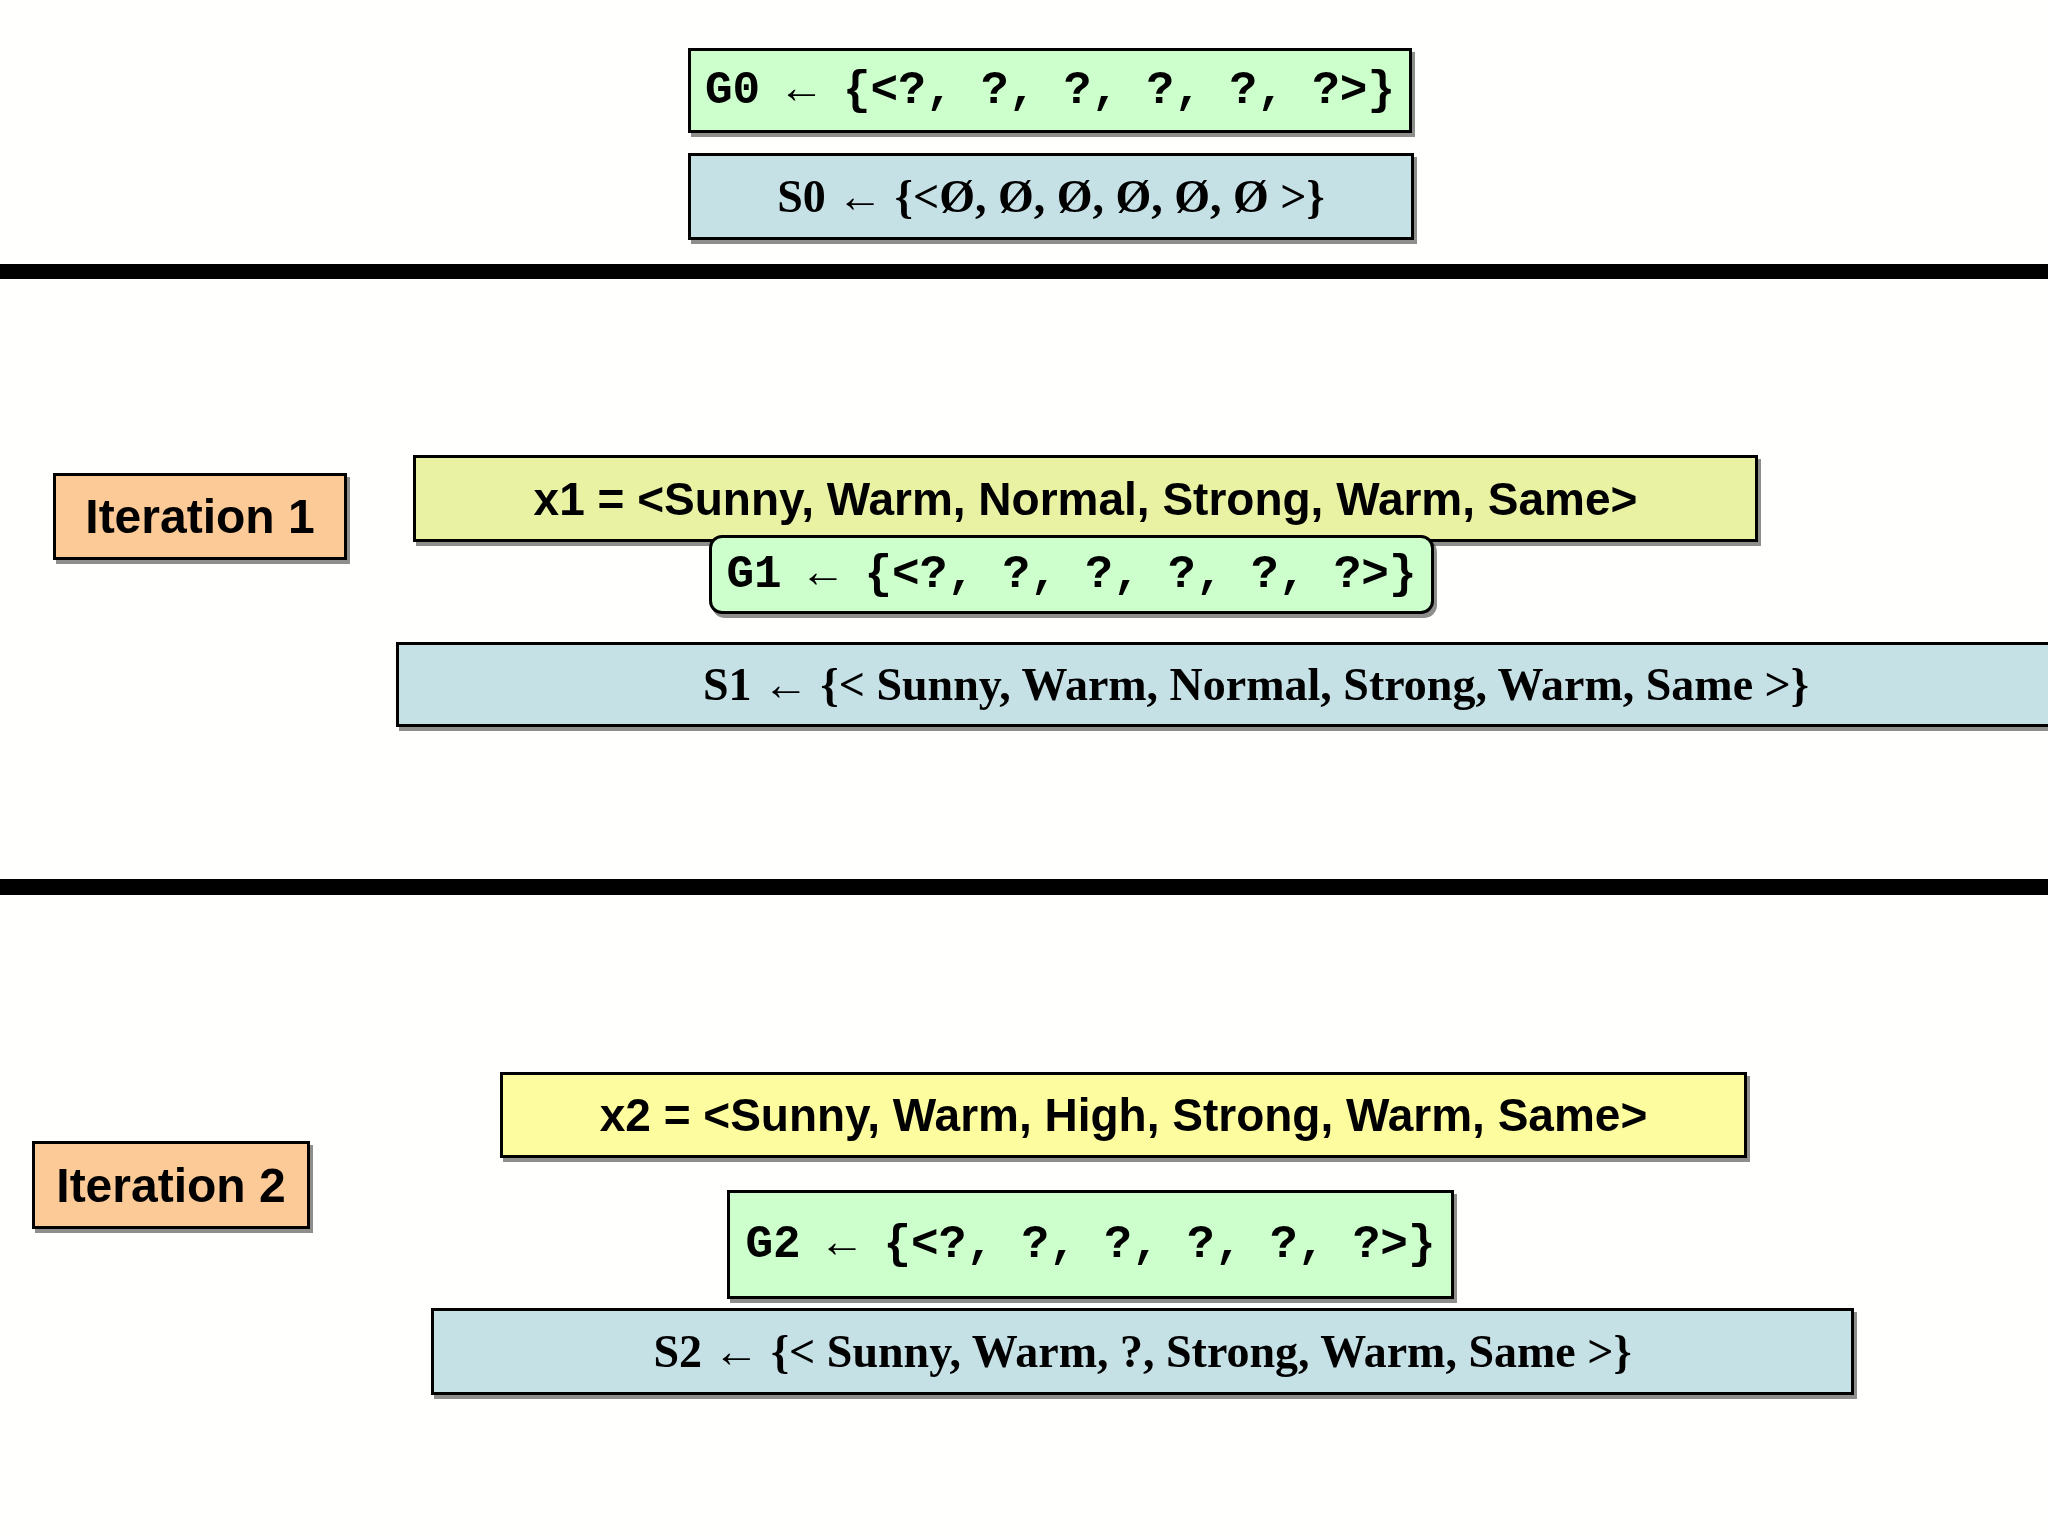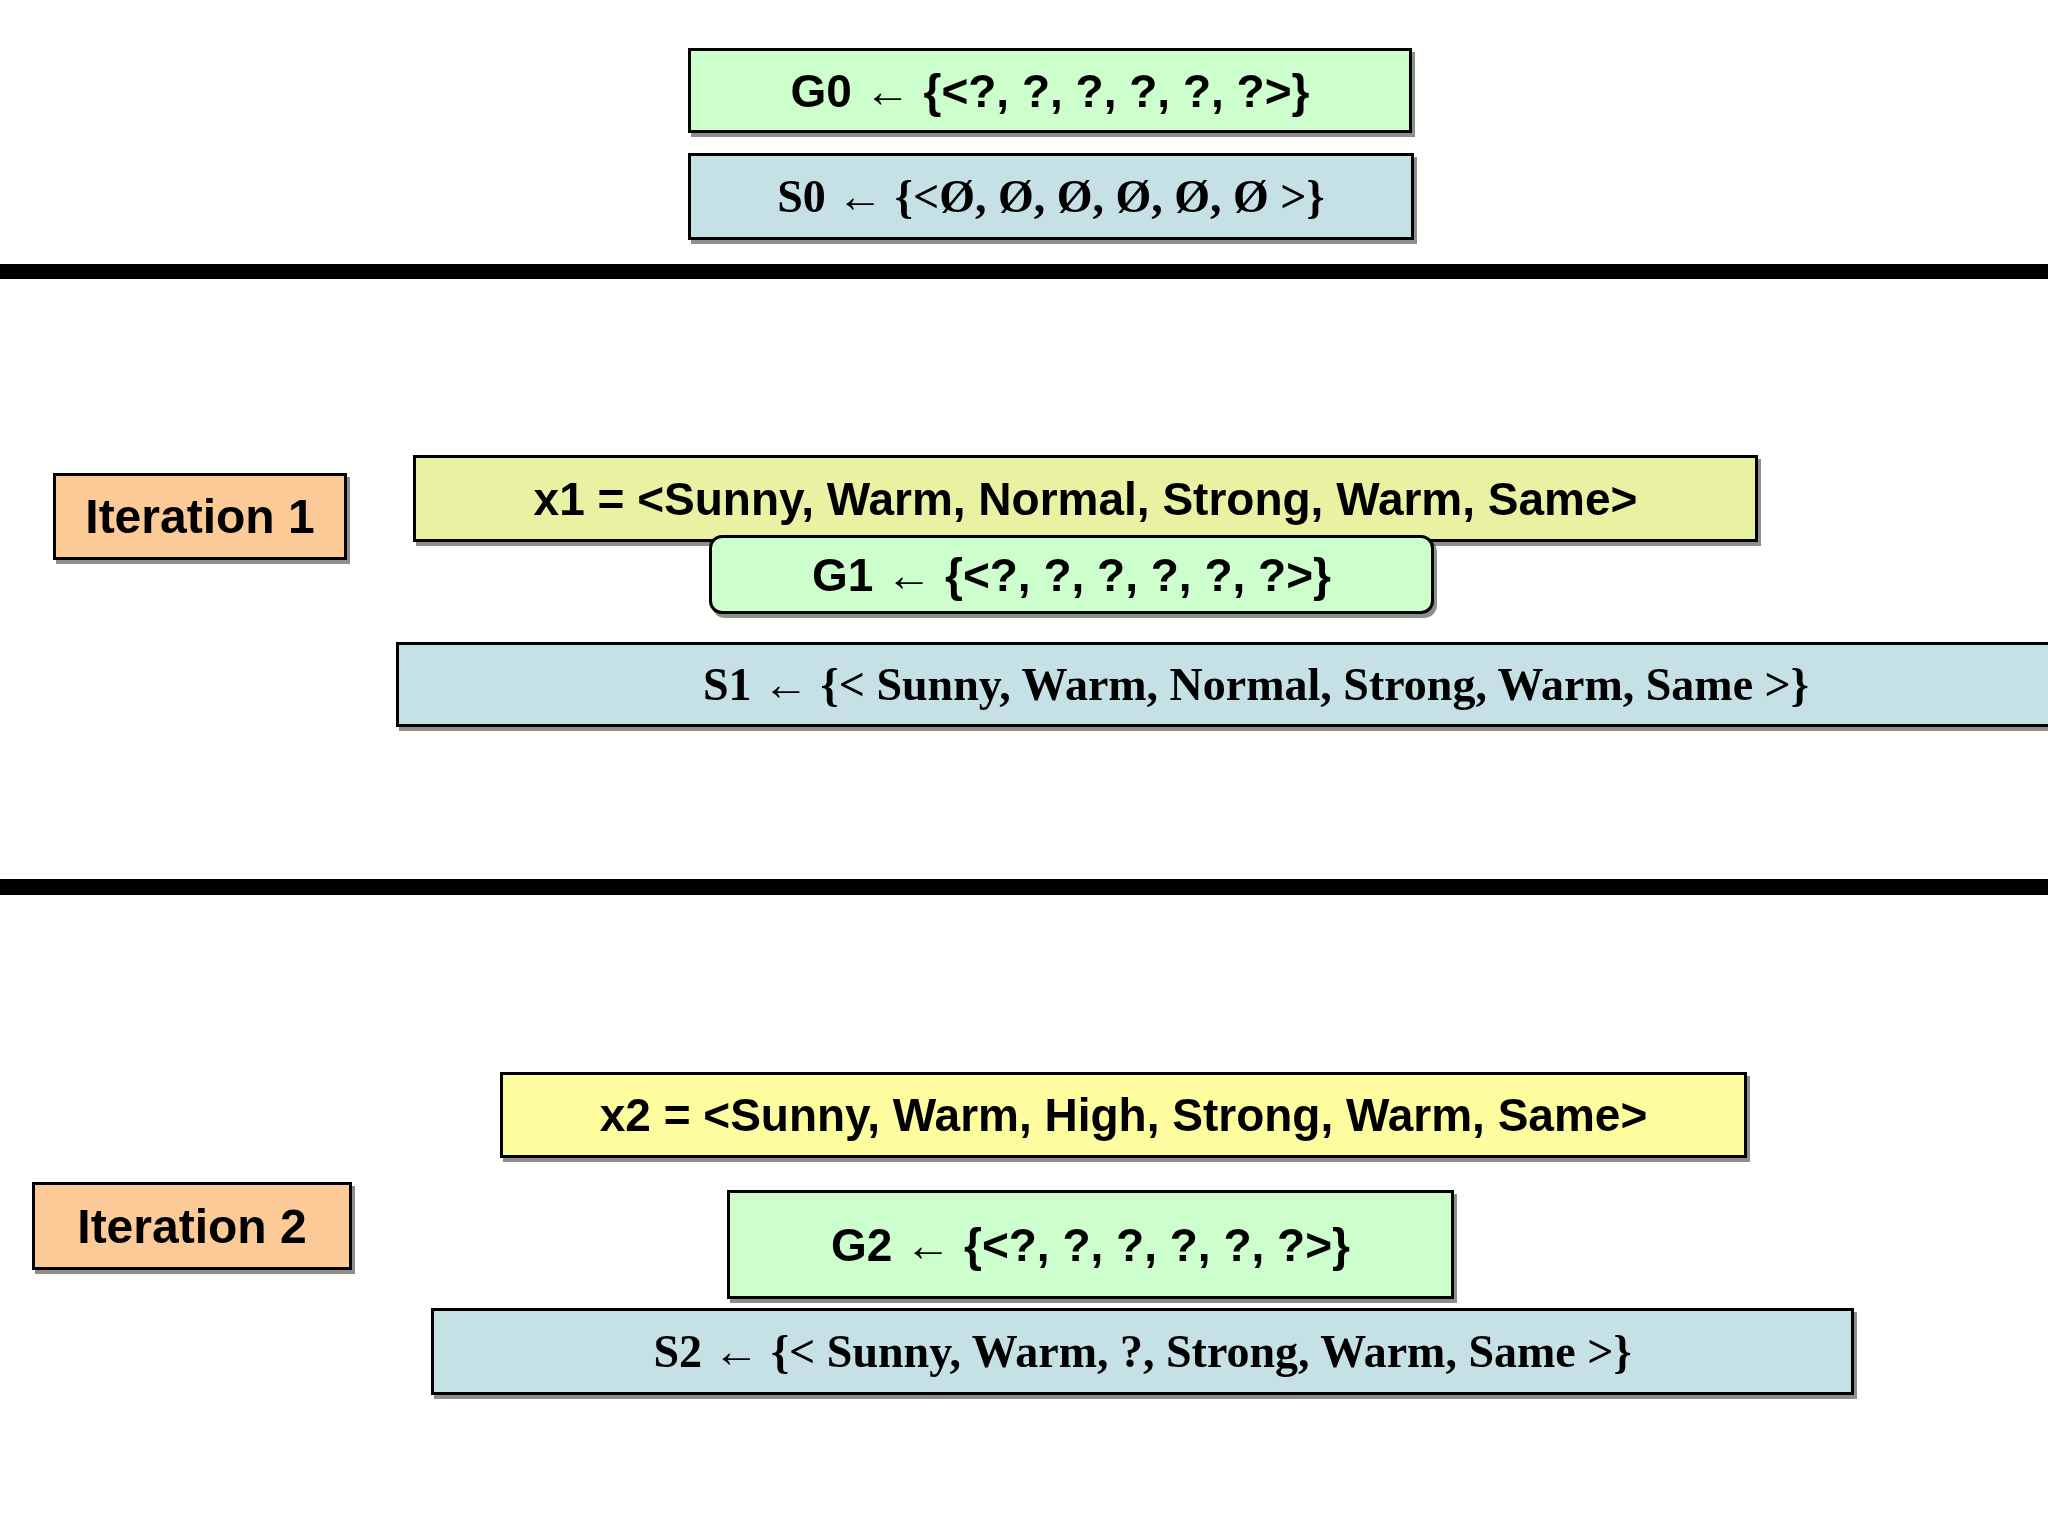--- a/index.html
+++ b/index.html
@@ -23,21 +23,21 @@
     display: flex;
     align-items: center;
     justify-content: center;
     border: 3px solid var(--border, #000000);
     box-sizing: border-box;
     font-size: 46px;
     white-space: nowrap;
     box-shadow: 3px 4px 0 rgba(50, 50, 50, 0.55);
     letter-spacing: 0px;
   }
-  .g-box  { background: var(--g-box-bg, #ccffcc); }
+  .g-box  { background: var(--g-box-bg, #ccffcc); font-family: Liberation Mono, monospace; }
   .s-box  { background: var(--s-box-bg, #c6e1e6); font-family: Liberation Serif, serif; }
   .iter-box {
     background: var(--iteration-bg, #fbca96);
     font-size: 48px;
   }
   .x1-box { background: var(--x1-bg, #e9f1a2); }
   .x2-box { background: var(--x2-bg, #fdfc9f); }
   .divider {
     position: absolute;
     left: 0;
@@ -47,21 +47,21 @@
   
   #g0 { left: 688px;  top: 48px;   width: 724px;  height: 85px; }
   #s0 { left: 688px;  top: 153px;  width: 726px;  height: 87px; }
   #divider1 { top: 264px; height: 15px; }
   #x1 { left: 413px;  top: 431px;  width: 1345px; height: 87px; margin-top: 24px; }
   #iter1 { left: 13px; top: 473px; width: 294px;  height: 87px; margin-left: 40px; }
   #g1 { left: 709px;  top: 535px;  width: 725px;  height: 79px; border-radius: 13px; }
   #s1 { left: 396px;  top: 642px;  width: 1720px; height: 85px; }
   #divider2 { top: 879px; height: 16px; }
   #x2 { left: 500px;  top: 1072px; width: 1247px; height: 86px; }
-  #iter2 { left: 32px; top: 1141px; width: 320px; height: 88px; margin-top: 41px; }
+  #iter2 { left: 32px; top: 1141px; width: 278px; height: 88px; }
   #g2 { left: 727px;  top: 1190px; width: 727px;  height: 109px; }
   #s2 { left: 431px;  top: 1308px; width: 1423px; height: 87px; }
 </style>
 </head>
 <body>
 
 <div class="stage">
 
   <div>
     <div class="box g-box" id="g0">G0 ← {&lt;?, ?, ?, ?, ?, ?&gt;}</div>

